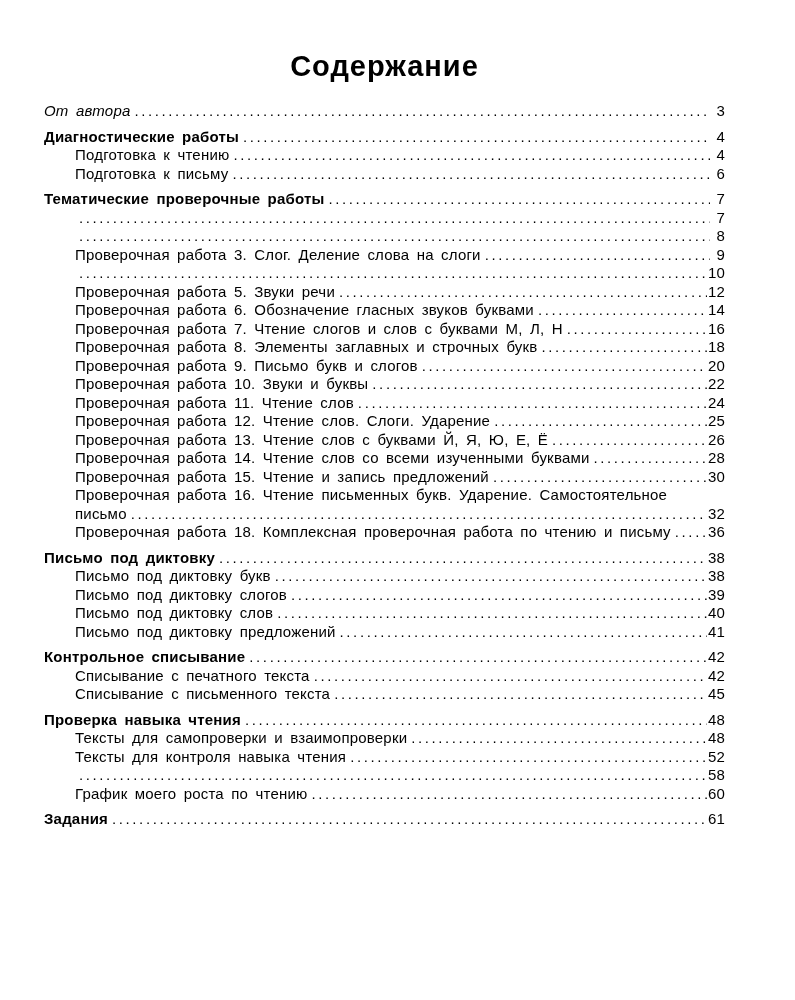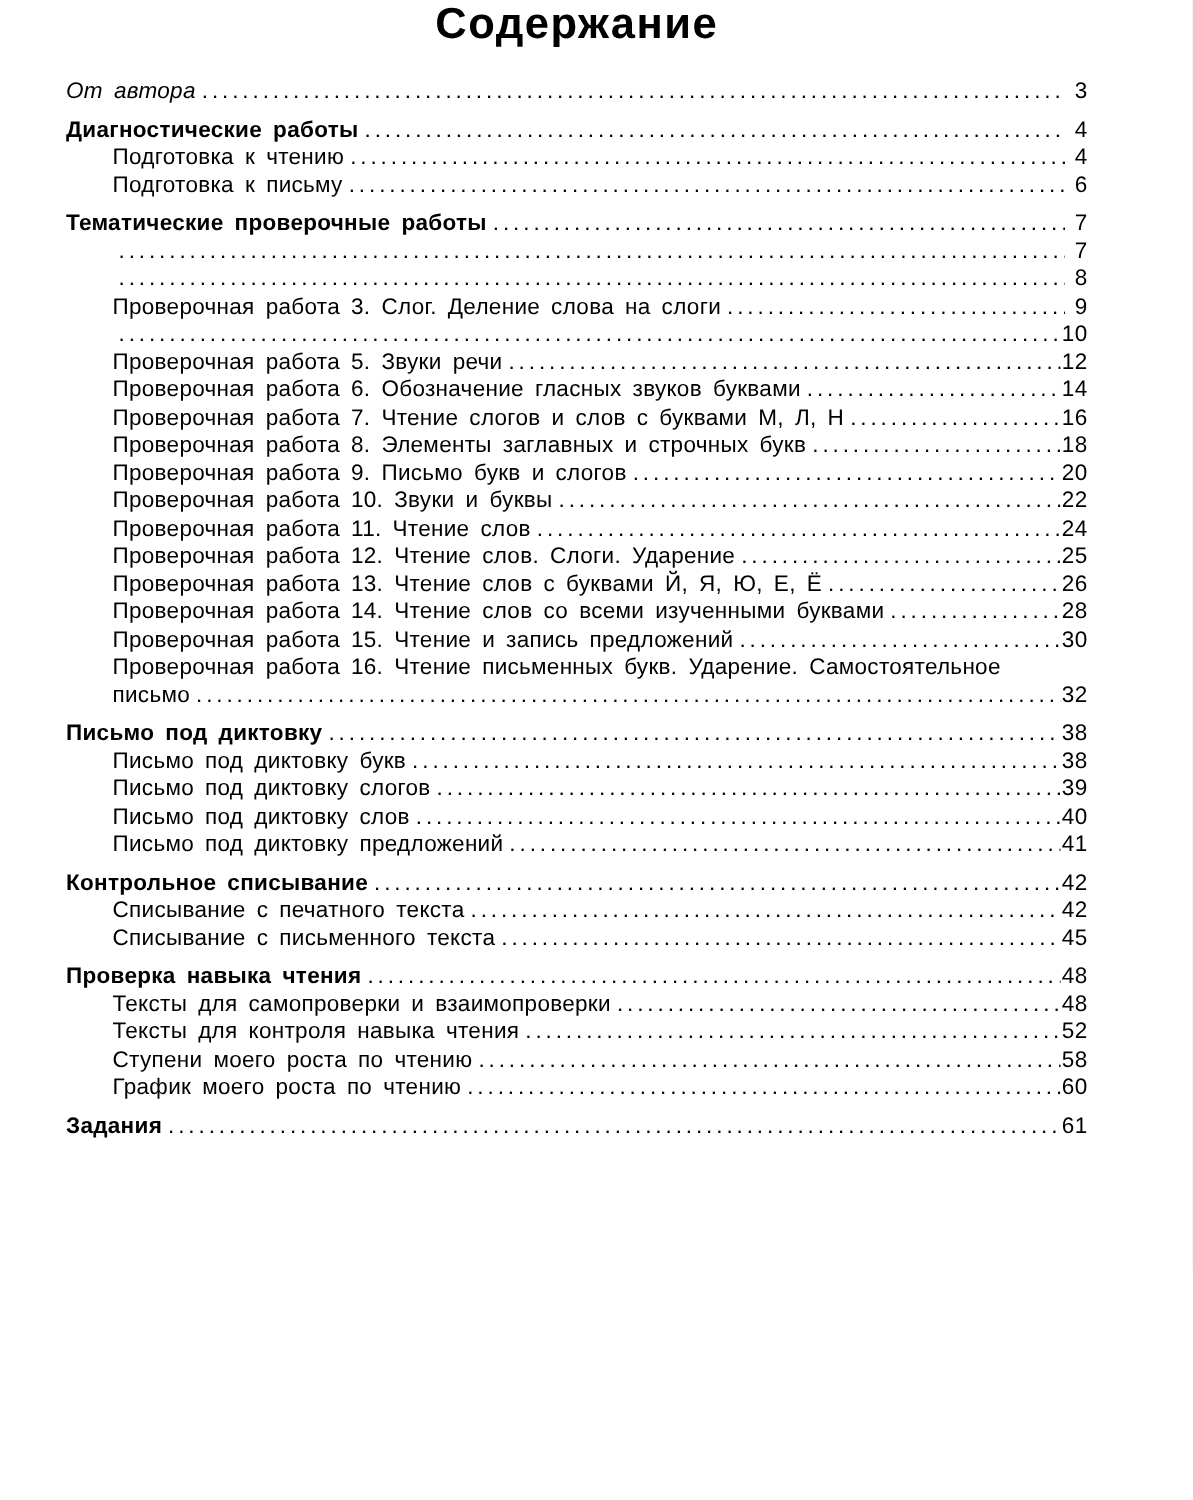--- a/index.html
+++ b/index.html
@@ -17,20 +17,21 @@
     color: #000000;
     overflow: hidden;
     box-sizing: border-box;
   }
   .content {
     margin-left: 44px;
     margin-right: 70px;
   }
   .title {
     margin: 0;
+    padding-top: 50px;
     text-align: center;
     font-size: 29px;
     line-height: 32px;
     font-weight: bold;
     letter-spacing: 1px;
   }
   .toc {
     margin-top: 20px;
   }
   .toc-row {
@@ -183,20 +184,25 @@
           <span class="page-num">30</span>
         </div>
         <div class="toc-row level-1">
           <span class="label">Проверочная работа 16. Чтение письменных букв. Ударение. Самостоятельное</span>
         </div>
         <div class="toc-row level-1">
           <span class="label">письмо</span>
           <span class="dots"></span>
           <span class="page-num">32</span>
         </div>
+        <div class="toc-row level-1">
+          <span class="label">Проверочная работа 18. Комплексная проверочная работа по чтению и письму</span>
+          <span class="dots"></span>
+          <span class="page-num">36</span>
+        </div>
         <div class="toc-row level-0 bold group">
           <span class="label">Письмо под диктовку</span>
           <span class="dots"></span>
           <span class="page-num">38</span>
         </div>
         <div class="toc-row level-1">
           <span class="label">Письмо под диктовку букв</span>
           <span class="dots"></span>
           <span class="page-num">38</span>
         </div>
@@ -239,21 +245,20 @@
           <span class="label">Тексты для самопроверки и взаимопроверки</span>
           <span class="dots"></span>
           <span class="page-num">48</span>
         </div>
         <div class="toc-row level-1">
           <span class="label">Тексты для контроля навыка чтения</span>
           <span class="dots"></span>
           <span class="page-num">52</span>
         </div>
         <div class="toc-row level-1">
-          <span class="label">Ступени моего роста по чтению</span>
           <span class="dots"></span>
           <span class="page-num">58</span>
         </div>
         <div class="toc-row level-1">
           <span class="label">График моего роста по чтению</span>
           <span class="dots"></span>
           <span class="page-num">60</span>
         </div>
         <div class="toc-row level-0 bold group">
           <span class="label">Задания</span>

